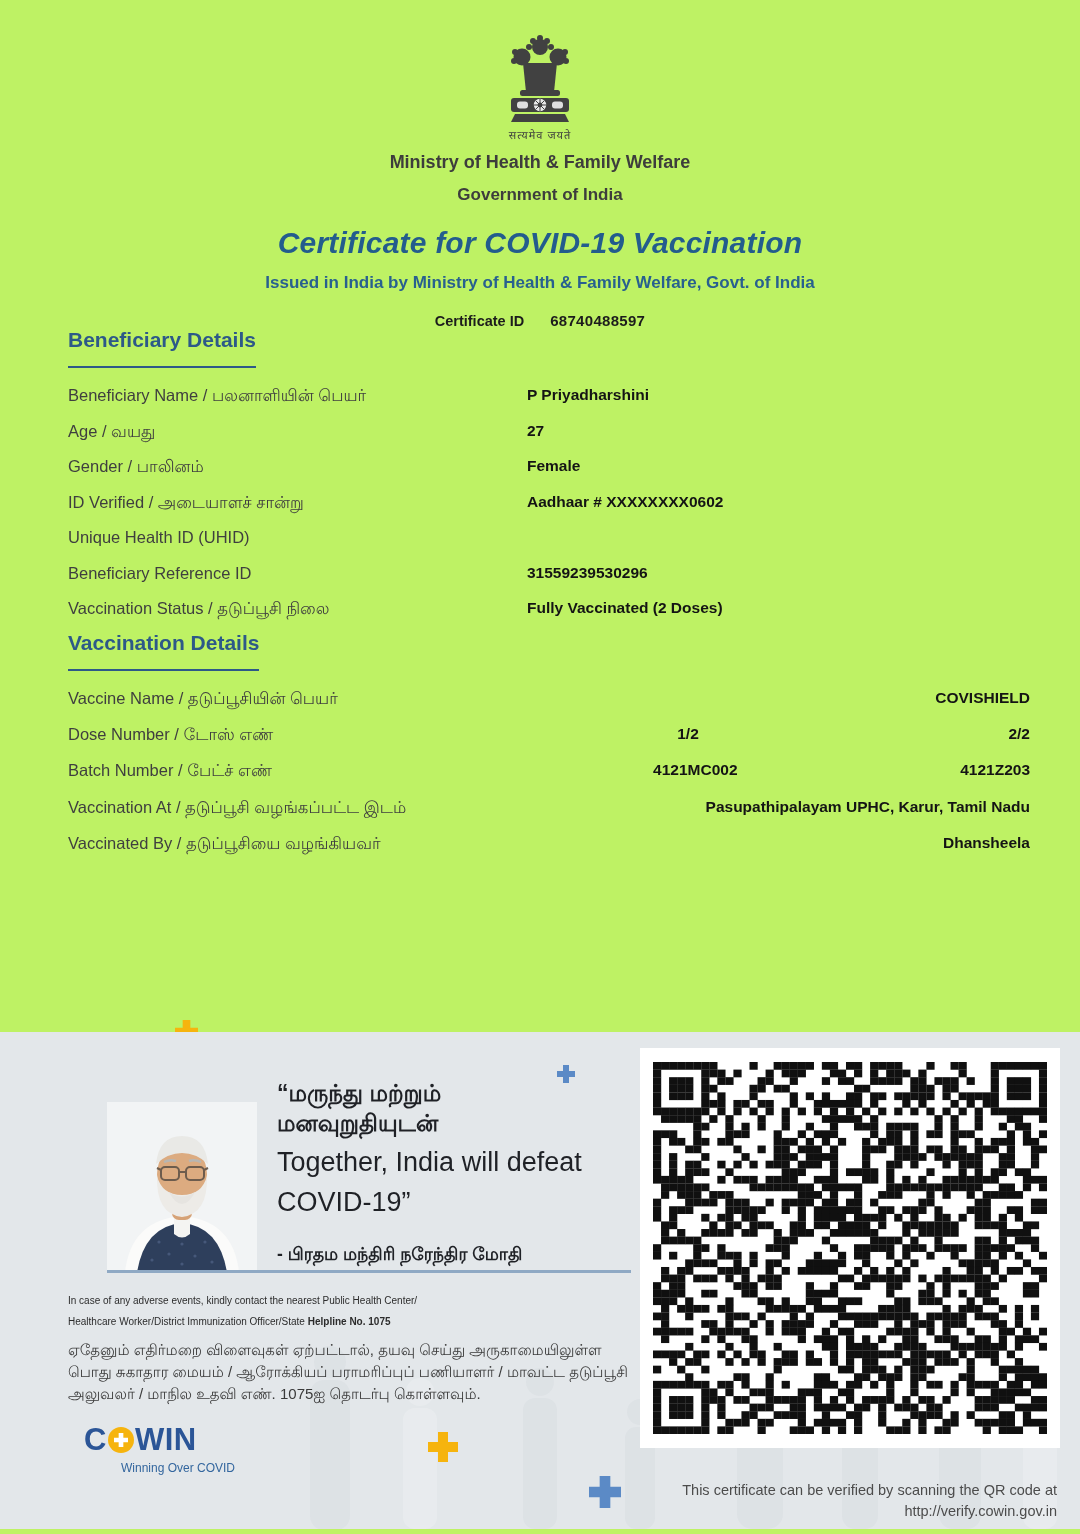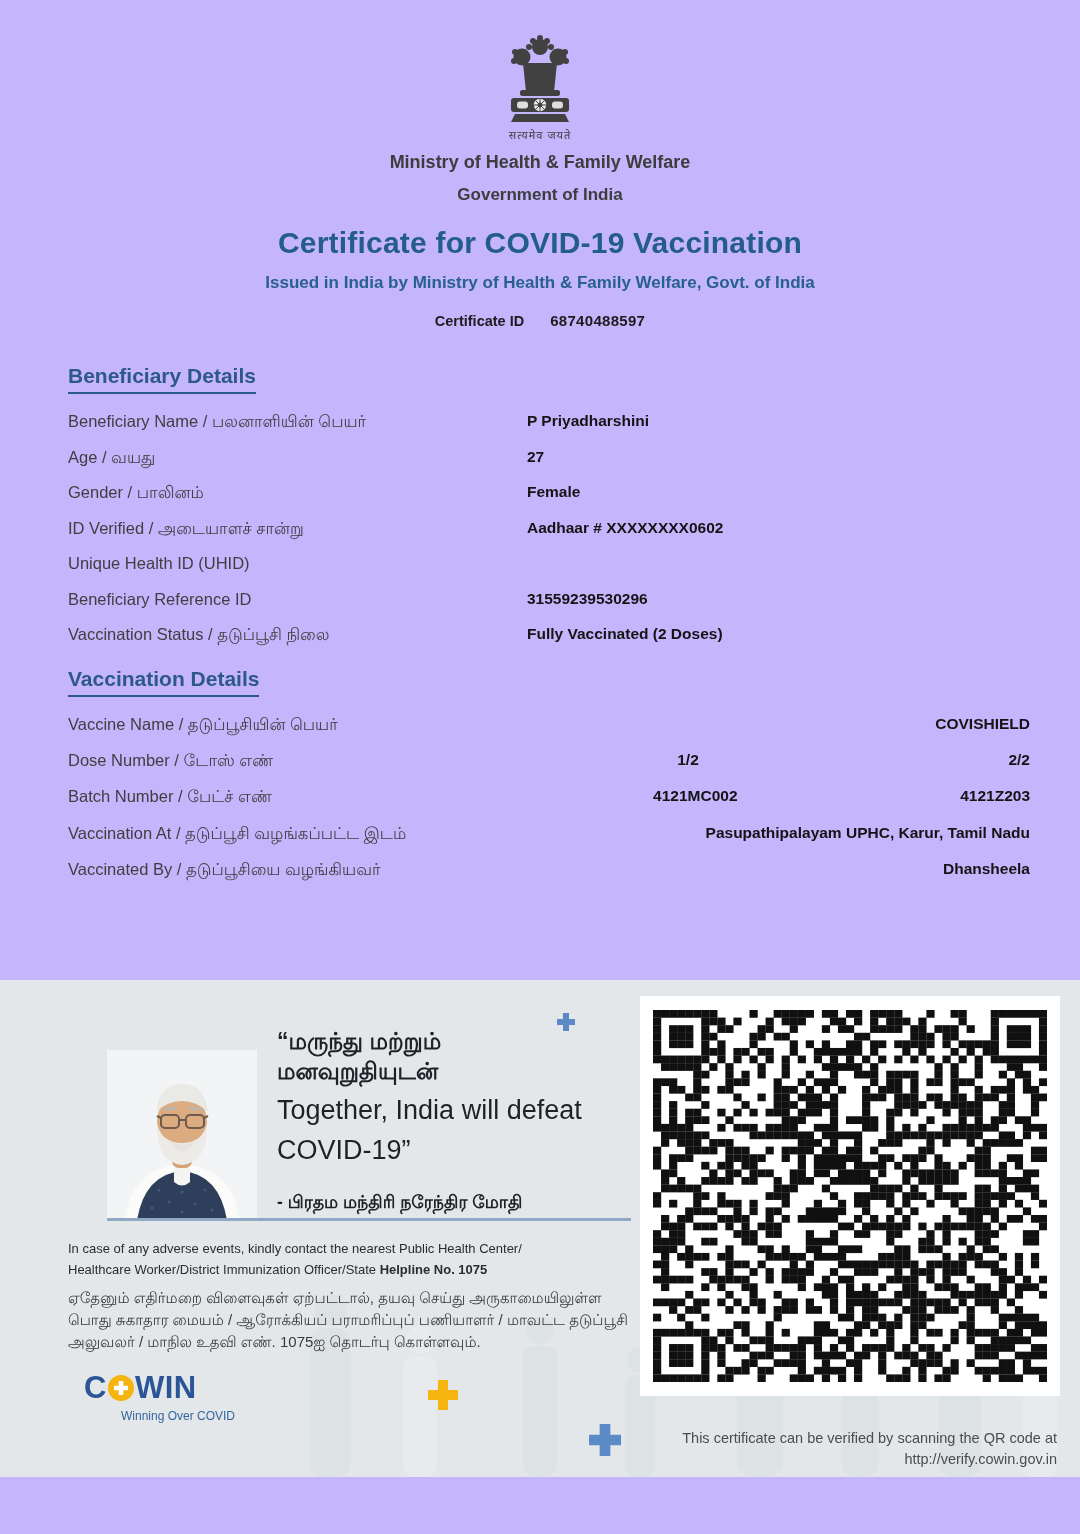--- a/index.html
+++ b/index.html
@@ -1,55 +1,55 @@
 <!DOCTYPE html>
 <html><head>
 <meta charset="utf-8">
 <style>
   html,body{margin:0;padding:0;background:#ffffff;}
-  .page{position:relative;width:1080px;height:1534px;background:#c4b5fd;overflow:hidden;
+  .page{position:relative;width:1080px;height:1534px;background:#bef264;overflow:hidden;
         font-family:"Liberation Sans","DejaVu Sans",sans-serif;color:#222;}
 
   
   .header{position:absolute;top:34px;left:0;width:100%;text-align:center;}
   .emblem-wrap{display:inline-block;}
   .emblem-caption{font-size:11px;color:#3c3c3c;margin-top:1px;letter-spacing:1px;}
   .ministry1{font-size:18px;font-weight:bold;color:#3d3d3c;margin-top:9px;}
   .ministry2{font-size:17px;font-weight:bold;color:#3d3d3c;margin-top:12px;}
-  .cert-title{font-size:30px;font-weight:bold;color:#235c8d;margin-top:21px;letter-spacing:.2px;}
+  .cert-title{font-size:30px;font-weight:bold;color:#235c8d;margin-top:21px;letter-spacing:.2px;font-style:italic;}
   .cert-subtitle{font-size:17px;font-weight:bold;color:#28608f;margin-top:13px;}
   .certid-row{margin-top:19px;font-weight:bold;color:#1c1c1c;}
   .certid-label{font-size:14.5px;margin-right:26px;}
   .certid-value{font-size:15px;letter-spacing:.3px;}
 
   
   .section{position:absolute;left:68px;right:50px;}
   .sec-beneficiary{top:328px;}
   .sec-vaccination{top:631px;}
   .sec-heading{display:inline-block;font-size:21px;font-weight:bold;color:#2d5988;
-               border-bottom:2.5px solid #2d5988;padding-bottom:4px;margin-top:36px;}
+               border-bottom:2.5px solid #2d5988;padding-bottom:14px;}
   .rows{margin-top:18px;}
   .row{display:flex;align-items:flex-start;}
   .rows-b .row{height:35.5px;}
   .rows-v .row{height:36.2px;justify-content:space-between;}
   .row .label{width:459px;font-size:16.5px;color:#3f3f3f;}
   .row .value{font-size:15.5px;font-weight:bold;color:#141414;}
   .row .value.w{width:181px;}
 
   
-  .banner{position:absolute;left:0;top:980px;width:1080px;height:497px;background:#e3e7ea;}
+  .banner{position:absolute;left:0;top:1032px;width:1080px;height:497px;background:#e3e7ea;}
   .sils{position:absolute;left:0;top:0;width:100%;height:100%;}
   .portrait{position:absolute;left:107px;top:70px;width:150px;height:170px;}
   .divider{position:absolute;left:107px;top:238px;width:524px;height:3px;background:#8fa9c4;}
   .quote{position:absolute;left:277px;top:46px;color:#1f2126;}
   .quote .ta{font-size:23px;font-weight:bold;line-height:30px;}
   .quote .en{font-size:27px;font-weight:500;margin-top:9px;}
   .quote .en2{font-size:27px;font-weight:500;margin-top:9px;}
   .quote .attr{font-size:17.5px;font-weight:bold;margin-top:26px;}
-  .adverse-en{position:absolute;left:68px;top:258px;width:560px;font-size:13px;line-height:21px;color:#2c2c2c;}
+  .adverse-en{position:absolute;left:68px;top:258px;width:560px;font-size:10px;line-height:21px;color:#2c2c2c;}
   .adverse-ta{position:absolute;left:68px;top:307px;width:565px;font-size:15px;line-height:22px;color:#3a3a3a;}
   .cowin{position:absolute;left:84px;top:390px;}
   .cowin-line{display:flex;align-items:center;font-size:31px;font-weight:800;color:#2b5597;letter-spacing:.5px;}
   .cowin-o{width:26px;height:26px;border-radius:50%;background:#f6b40e;display:flex;align-items:center;
            justify-content:center;margin:0 1px;}
   .cowin-o svg{display:block;}
   .cowin-tagline{font-size:12px;color:#33669e;margin:3px 0 0 37px;}
 
   .qr-box{position:absolute;left:640px;top:16px;width:420px;height:400px;background:#ffffff;}
   .qr-box svg{position:absolute;left:13px;top:14px;}

